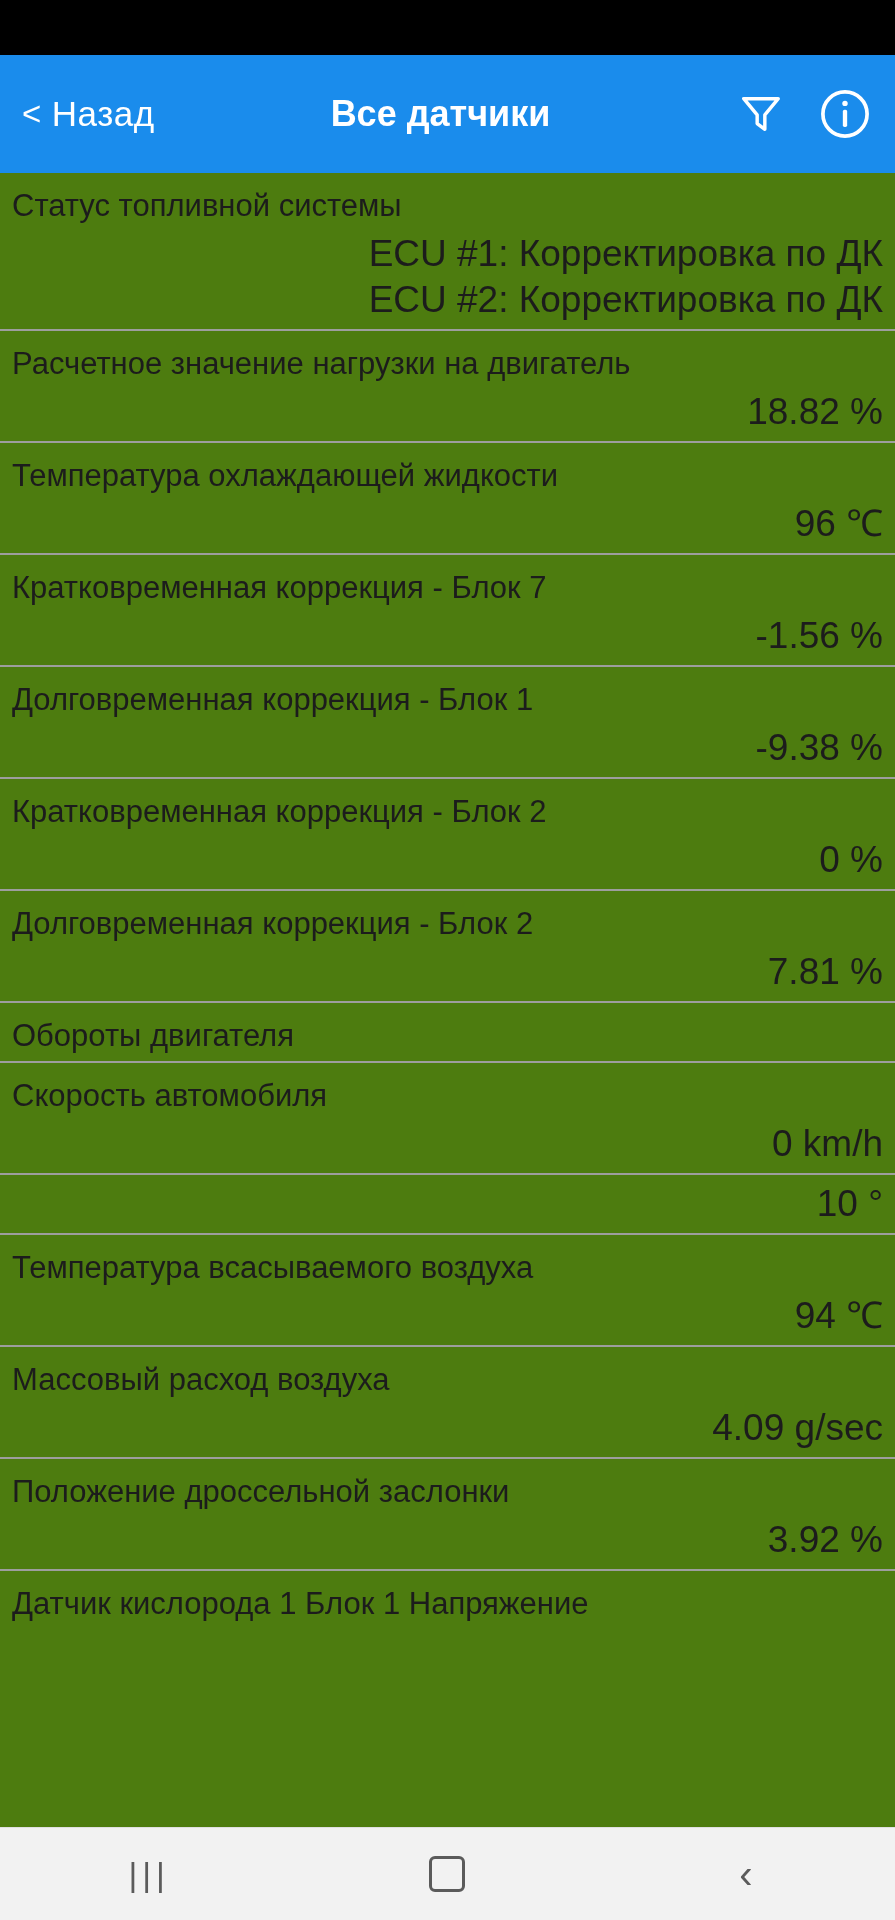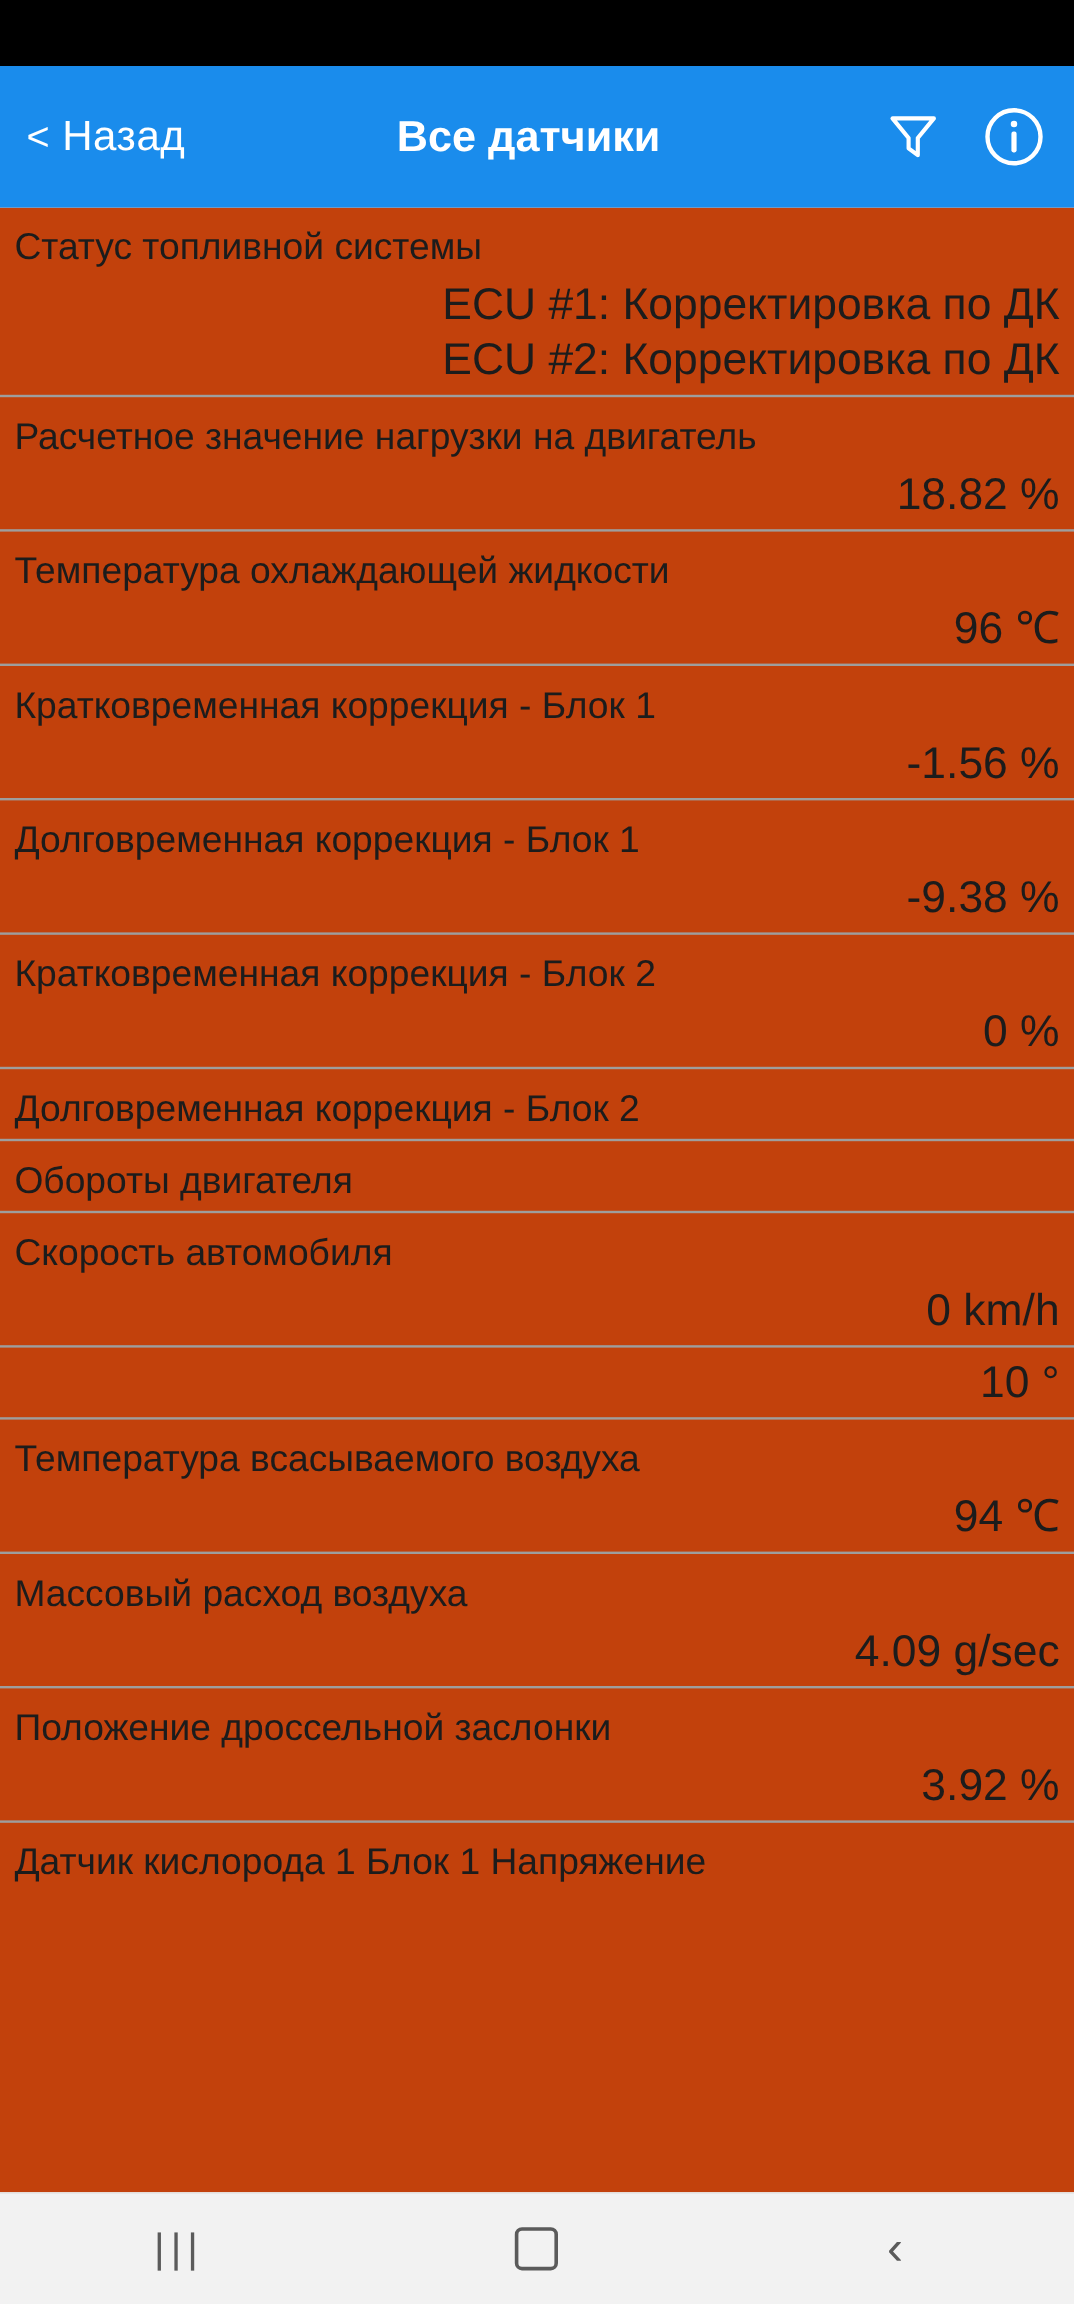--- a/index.html
+++ b/index.html
@@ -69,21 +69,21 @@
     height: 56px;
     display: flex;
     align-items: center;
     justify-content: center;
   }
 
   
   .sensor-list {
     flex: 1 1 auto;
     overflow: hidden;
-    background: #c2410c;
+    background: #4d7c0f;
   }
   .sensor-row {
     padding: 6px 12px 0 12px;
     border-bottom: 2px solid #9e9e9e;
   }
   .sensor-row:first-child { border-top: none; }
   .sensor-name {
     font-size: 31px;
     color: #1c1c1c;
     line-height: 46px;
@@ -176,36 +176,37 @@
       <div class="sensor-name">Расчетное значение нагрузки на двигатель</div>
       <div class="sensor-value">18.82 %</div>
     </div>
 
     <div class="sensor-row">
       <div class="sensor-name">Температура охлаждающей жидкости</div>
       <div class="sensor-value">96 ℃</div>
     </div>
 
     <div class="sensor-row">
-      <div class="sensor-name">Кратковременная коррекция - Блок 1</div>
+      <div class="sensor-name">Кратковременная коррекция - Блок 7</div>
       <div class="sensor-value">-1.56 %</div>
     </div>
 
     <div class="sensor-row">
       <div class="sensor-name">Долговременная коррекция - Блок 1</div>
       <div class="sensor-value">-9.38 %</div>
     </div>
 
     <div class="sensor-row">
       <div class="sensor-name">Кратковременная коррекция - Блок 2</div>
       <div class="sensor-value">0 %</div>
     </div>
 
     <div class="sensor-row">
       <div class="sensor-name">Долговременная коррекция - Блок 2</div>
+      <div class="sensor-value">7.81 %</div>
     </div>
 
     <div class="sensor-row">
       <div class="sensor-name">Обороты двигателя</div>
     </div>
 
     <div class="sensor-row">
       <div class="sensor-name">Скорость автомобиля</div>
       <div class="sensor-value">0 km/h</div>
     </div>

